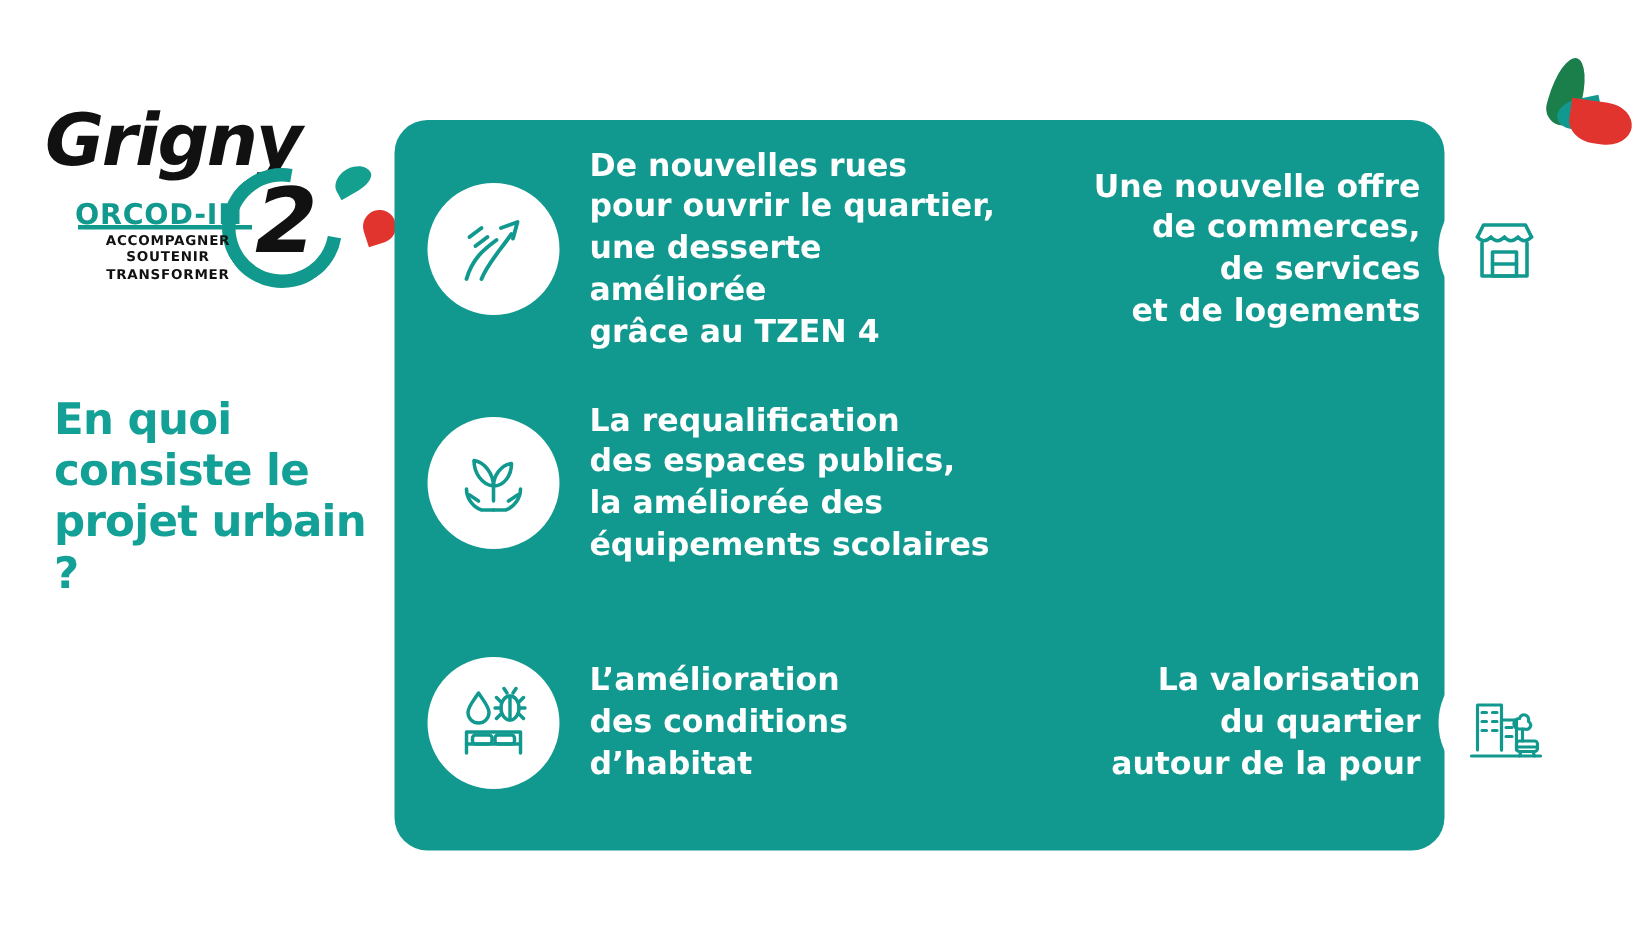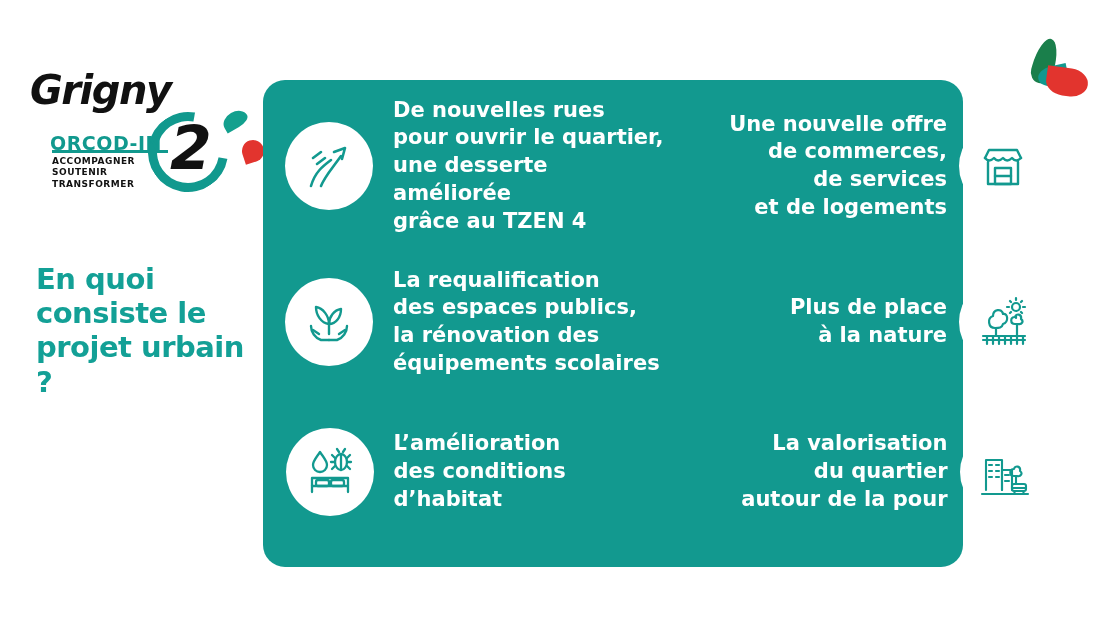--- a/index.html
+++ b/index.html
@@ -32,21 +32,21 @@
     width: 215px;
     height: 140px;
   }
   #logo-word {
     position: absolute;
     left: 0;
     top: 10px;
     font-family: "DejaVu Sans", sans-serif;
     font-weight: bold;
     font-style: italic;
-    font-size: 40px;
+    font-size: 48px;
     letter-spacing: -1.5px;
     color: #111111;
     line-height: 1;
   }
   #logo-circle {
     position: absolute;
     left: 118px;
     top: 52px;
     width: 80px;
     height: 80px;
@@ -101,21 +101,21 @@
     position: absolute;
     left: 22px;
     top: 96px;
     width: 120px;
     font-family: "DejaVu Sans", sans-serif;
     font-weight: bold;
     font-size: 9px;
     line-height: 1.25;
     letter-spacing: 0.5px;
     color: #111111;
-    text-align: left;
+    text-align: center;
   }
   #logo-underline {
     position: absolute;
     left: 22px;
     top: 90px;
     width: 116px;
     height: 3px;
     background: #11998e;
   }
 
@@ -147,21 +147,21 @@
   .row {
     position: absolute;
     left: 0;
     width: 807px;
     height: 140px;
     display: flex;
     align-items: center;
   }
   #row-0 { top: 16px; }
   #row-1 { top: 172px; }
-  #row-2 { top: 322px; justify-content: center; }
+  #row-2 { top: 332px; }
 
   .cell {
     display: flex;
     align-items: center;
     height: 140px;
     width: 403px;
   }
   .cell.left-cell { padding-left: 22px; box-sizing: border-box; }
   .cell.right-cell { justify-content: flex-end; padding-right: 22px; box-sizing: border-box; }
 
@@ -303,39 +303,22 @@
           <path d="M28 30 C28 23, 33 16, 40 15 C40 23, 35 30, 28 30 Z"></path>
           <path d="M28 30 L28 40"></path>
           <path d="M10 32 C10 38, 14 44, 20 46 L28 46"></path>
           <path d="M46 32 C46 38, 42 44, 36 46 L28 46"></path>
           <path d="M12 36 L18 40"></path>
           <path d="M44 36 L38 40"></path>
         </svg>
       </div>
       <div class="cell-text">La requalification
 des espaces publics,
-la rénovation des
+la améliorée des
 équipements scolaires</div>
-    </div>
-    <div class="cell right-cell">
-      <div class="cell-text">Plus de place
-à la nature</div>
-      <div class="icon-circle">
-        <svg width="56" height="56" viewBox="0 0 56 56" fill="none" stroke="#12998f" stroke-width="2.2" stroke-linecap="round" stroke-linejoin="round">
-          <circle cx="41" cy="13" r="4"></circle>
-          <path d="M41 6 L41 4 M41 22 L41 24 M34 13 L32 13 M48 13 L50 13 M36 8 L35 7 M46 18 L47 19 M36 18 L35 19 M46 8 L47 7"></path>
-          <path d="M20 34 C13 34, 12 24, 18 22 C18 15, 27 14, 28 20 C33 19, 34 28, 28 30 C27 34, 24 34, 20 34 Z"></path>
-          <path d="M21 34 L21 42"></path>
-          <path d="M40 30 C35 30, 35 23, 40 23 C41 19, 47 20, 46 25 C49 27, 47 31, 43 30 Z"></path>
-          <path d="M42 30 L42 42"></path>
-          <path d="M8 42 L50 42"></path>
-          <path d="M12 42 L12 50 M18 42 L18 50 M24 42 L24 50 M30 42 L30 50 M36 42 L36 50 M42 42 L42 50 M48 42 L48 50"></path>
-          <path d="M8 46 L50 46"></path>
-        </svg>
-      </div>
     </div>
   </div>
 
   <div class="row" id="row-2">
     <div class="cell left-cell">
       <div class="icon-circle">
         <svg width="56" height="56" viewBox="0 0 56 56" fill="none" stroke="#12998f" stroke-width="2.3" stroke-linecap="round" stroke-linejoin="round">
           <path d="M18 8 C22 14, 25 17, 25 21 a7 7 0 0 1 -14 0 C11 17, 14 14, 18 8 Z"></path>
           <ellipse cx="39" cy="18" rx="6" ry="8"></ellipse>
           <path d="M39 10 L39 26 M33 14 L30 11 M45 14 L48 11 M33 18 L29 18 M45 18 L49 18 M33 22 L30 25 M45 22 L48 25 M37 8 L35 5 M41 8 L43 5"></path>

